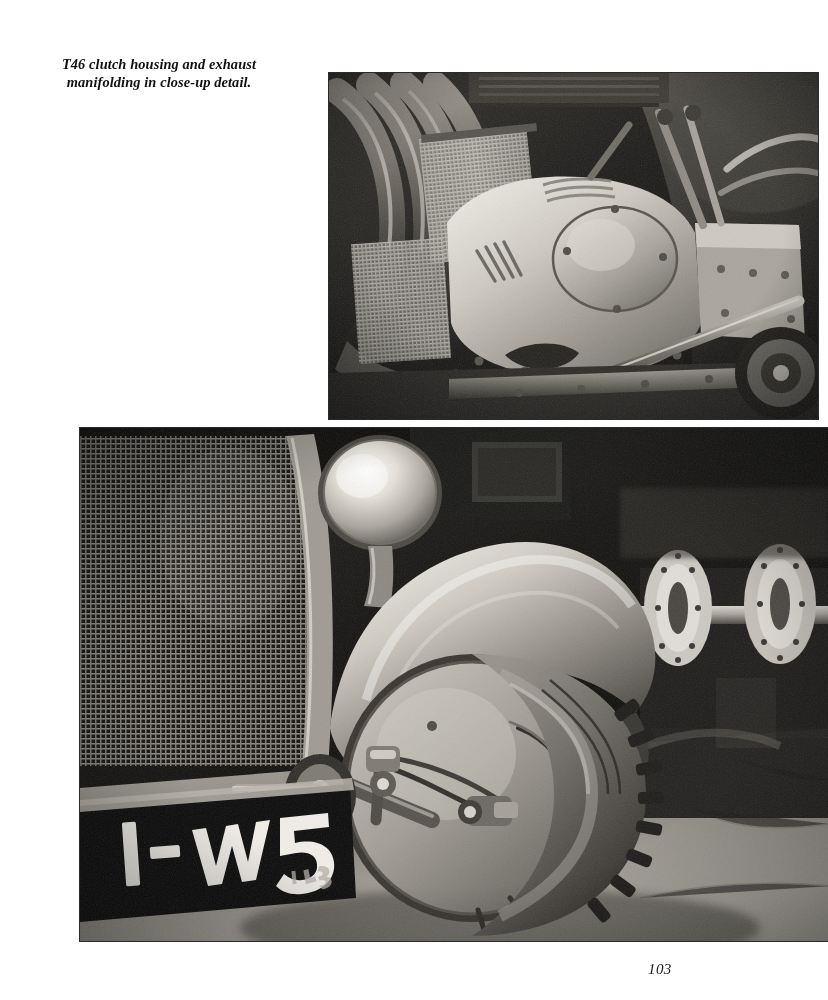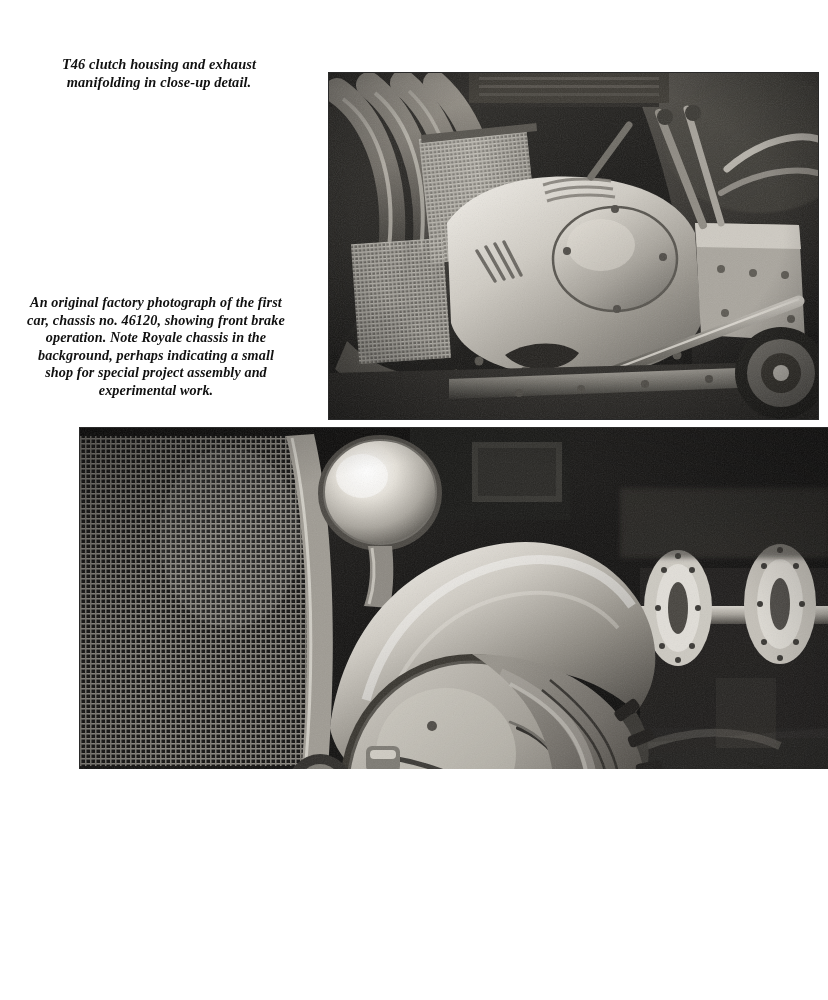--- a/index.html
+++ b/index.html
@@ -3,21 +3,21 @@
 <meta charset="utf-8">
 <style>
   html, body {
     margin: 0;
     padding: 0;
     background: #ffffff;
   }
   .page {
     position: relative;
     width: 828px;
-    height: 769px;
+    height: 1000px;
     background: #ffffff;
     overflow: hidden;
     font-family: "Liberation Serif", "DejaVu Serif", serif;
   }
 
   
   .caption {
     position: absolute;
     font-style: italic;
     font-weight: 700;
@@ -265,21 +265,20 @@
         <circle cx="452" cy="300" r="34" fill="#6d6a64"></circle>
         <circle cx="452" cy="300" r="20" fill="#38352f"></circle>
         <circle cx="452" cy="300" r="8" fill="#cbc7bf"></circle>
       </g>
 
       <rect width="489" height="346" fill="url(#cl-vig)"></rect>
       <rect width="489" height="346" filter="url(#cl-grain)" opacity="0.14"></rect>
     </svg>
   </figure>
 
-  <div class="caption" id="caption-bottom">An original factory photograph of the first car, chassis no. 46120, showing front brake operation. Note Royale chassis in the background, perhaps indicating a small shop for special project assembly and experimental work.</div>
 
   <figure class="figure" id="figure-brake">
     <svg class="photo" viewBox="0 0 750 513" preserveAspectRatio="none">
       <defs>
         <linearGradient id="br-bg" x1="0" y1="0" x2="0.6" y2="1">
           <stop offset="0%" stop-color="#2a2825"></stop>
           <stop offset="45%" stop-color="#141312"></stop>
           <stop offset="100%" stop-color="#090908"></stop>
         </linearGradient>
         <linearGradient id="br-floor" x1="0" y1="0" x2="0.4" y2="1">

